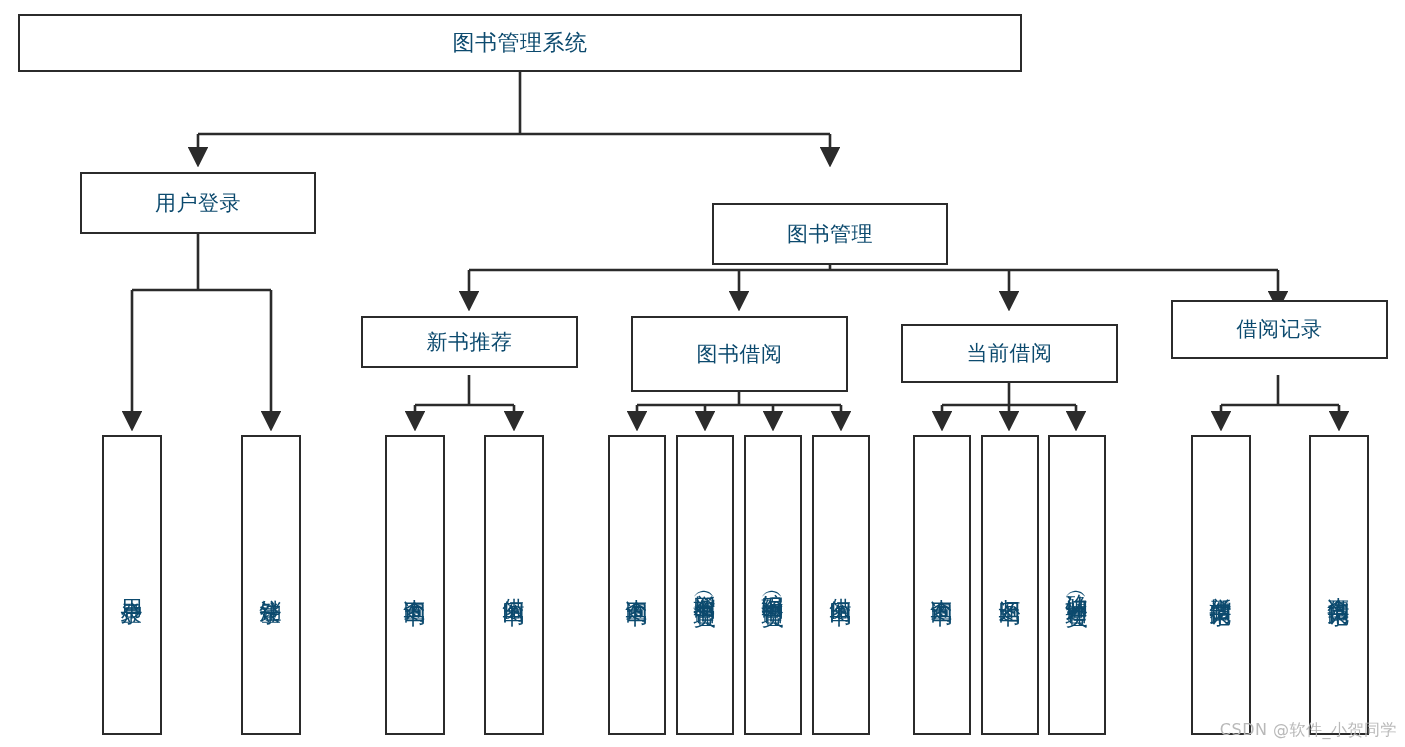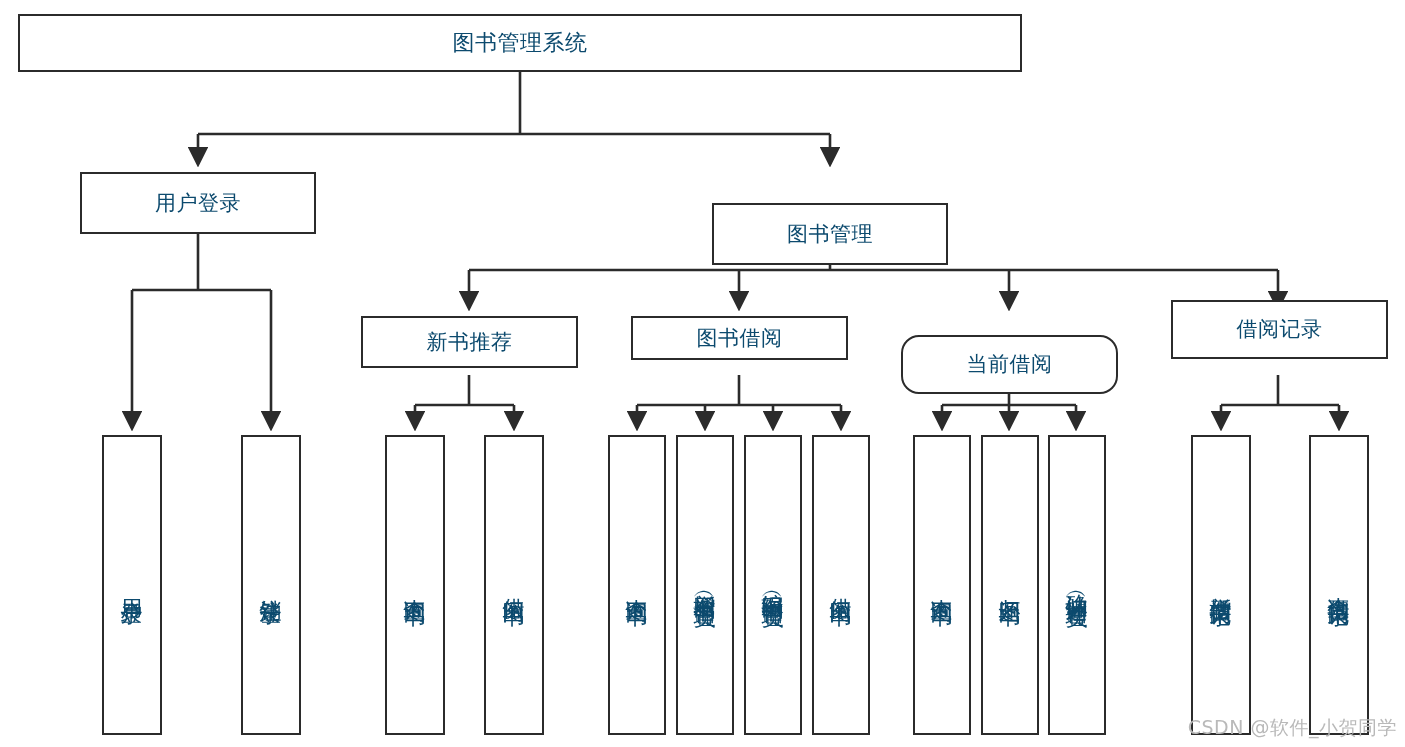--- a/index.html
+++ b/index.html
@@ -64,21 +64,21 @@
     font-size: 22px;
     line-height: 1.05;
     letter-spacing: 2px;
     white-space: nowrap;
     max-height: 100%;
   }
   .watermark {
     position: absolute;
     right: 8px;
     bottom: 6px;
-    font-size: 19px;
+    font-size: 16px;
     color: #b9b9b9;
     letter-spacing: 0.5px;
     white-space: nowrap;
     z-index: 5;
     font-family: "DejaVu Sans", "Liberation Sans", sans-serif;
   }
 </style>
 </head>
 <body>
 
@@ -143,25 +143,25 @@
   </div>
 
   <div class="node horiz" style="left:712px; top:172px; width:236px; height:62px;margin-top:31px;">
     <span class="node-label">图书管理</span>
   </div>
 
   <div class="node horiz" style="left:361px; top:316px; width:217px; height:52px;">
     <span class="node-label">新书推荐</span>
   </div>
 
-  <div class="node horiz" style="left:631px; top:316px; width:217px; height:44px;">
+  <div class="node horiz" style="left:631px; top:316px; width:217px; height:76px;">
     <span class="node-label">图书借阅</span>
   </div>
 
-  <div class="node horiz" style="left:901px; top:335px; width:217px; height:59px;border-radius:18px;">
+  <div class="node horiz" style="left:901px; top:324px; width:217px; height:59px;">
     <span class="node-label">当前借阅</span>
   </div>
 
   <div class="node horiz" style="left:1171px; top:300px; width:217px; height:59px;">
     <span class="node-label">借阅记录</span>
   </div>
 
   <div class="node vert" style="left:102px; top:435px; width:60px; height:300px;">
     <span class="node-label">用户登录</span>
   </div>

